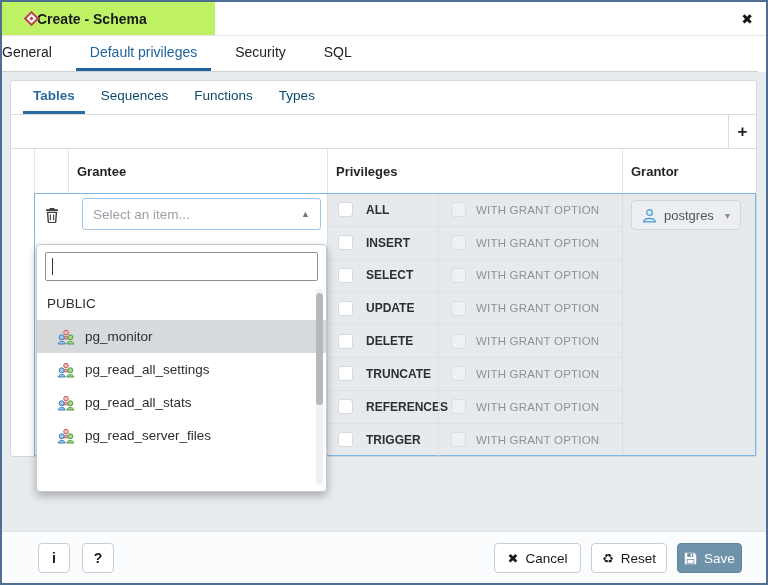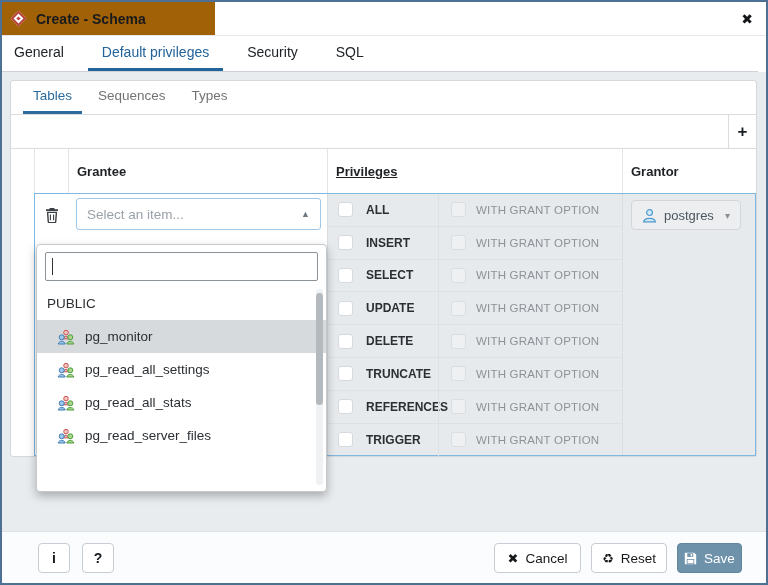--- a/index.html
+++ b/index.html
@@ -6,71 +6,71 @@
   html,body { width:768px; height:585px; background:#fff; }
   body { font-family: "Liberation Sans","DejaVu Sans",sans-serif; color:#1f2328; }
 
   .dialog { position:relative; width:768px; height:585px;
     border:2px solid #4e7093; background:#fff; overflow:hidden; }
 
   
   .titlebar { position:absolute; top:0; left:0; right:0; height:34px;
     background:#fff; border-bottom:1px solid #e6e9ec; }
   .title-chip { position:absolute; left:0; top:0; bottom:0; width:213px;
-    background:#a16207; display:flex; align-items:center; padding-left:11px; gap:12px; }
+    background:#bef264; display:flex; align-items:center; padding-left:24px; gap:0; }
   .diamond { width:11px; height:11px; border:2px solid #b8413f; transform:rotate(45deg);
     position:relative; background:#fff; flex:0 0 auto; }
   .diamond::after { content:""; position:absolute; left:2px; top:2px; width:3px; height:3px; background:#b8413f; }
   .title-text { font-size:14px; font-weight:bold; color:#17191c; }
   .close-x { position:absolute; right:13px; top:7px; font-size:14px; font-weight:bold;
     color:#141618; cursor:pointer; line-height:20px; }
 
   
   .tabbar { position:absolute; top:34px; left:0; right:8px; height:36px;
-    background:#fff; border-bottom:1px solid #ccd2d8; display:flex; padding-left:12px; }
+    background:#fff; border-bottom:1px solid #ccd2d8; display:flex; }
   .tab { padding:0 14px; margin-right:10px; line-height:32px; font-size:14px;
     color:#202428; border-bottom:3px solid transparent; cursor:pointer; }
   .tab:first-child { padding-left:0; }
   .tab.active { color:#23639c; border-bottom-color:#23639c; }
 
   
   .content { position:absolute; top:70px; left:0; right:0; bottom:52px; background:#e9ecef; }
 
   .panel { position:absolute; left:8px; top:8px; width:747px; height:377px;
     background:#fff; border:1px solid #d3d8dc; border-radius:3px; }
 
   .subtabbar { height:34px; border-bottom:1px solid #d9dde0; display:flex; padding-left:12px; }
   .subtab { padding:0 10px; margin-right:6px; line-height:30px; font-size:13.5px;
-    color:#737373; border-bottom:3px solid transparent; cursor:pointer; }
-  .subtab.active { color:#2c6b9d; border-bottom-color:#2c6b9d; }
+    color:#0c4a6e; border-bottom:3px solid transparent; cursor:pointer; }
+  .subtab.active { color:#2c6b9d; border-bottom-color:#2c6b9d;font-weight:bold; }
 
   .addrow { height:34px; border-bottom:1px solid #d9dde0; position:relative; }
   .addcell { position:absolute; right:0; top:0; height:100%; width:28px;
     border-left:1px solid #d9dde0; display:flex; align-items:center; justify-content:center;
     font-size:17px; font-weight:bold; color:#1b1e21; cursor:pointer; }
 
   .gridheader { height:44px; margin-left:23px; display:flex;
     border-left:1px solid #e2e5e8; }
   .hcell { display:flex; align-items:center; padding-left:8px; font-size:13px;
     font-weight:bold; color:#1e2225; border-right:1px solid #e2e5e8; }
   .hcell.handle   { width:34px; padding-left:0; }
   .hcell.grantee  { width:259px; }
-  .hcell.priv     { width:295px;text-decoration:underline; }
+  .hcell.priv     { width:295px; }
   .hcell.grantor  { flex:1; border-right:none; }
 
   .gridbody { height:263px; margin-left:23px; display:flex;
     border:1px solid #7fb8e3; background:#fff; }
   .bcell-handle { width:33px; display:flex; justify-content:center; padding-top:13px; }
   .bcell-grantee { width:259px; background:#fff; position:relative; }
   .bcell-priv { width:295px; background:#e7eaed; border-left:1px solid #d9dde0; }
   .bcell-grantor { flex:1; background:#e7eaed; border-left:1px solid #d9dde0; padding:6px 8px; }
 
   .trash-btn { cursor:pointer; }
 
-  .select-control { margin:4px 6px 0 8px; height:32px; border:1px solid #9fc7e8;
+  .select-control { margin:4px 6px 0 14px; height:32px; border:1px solid #9fc7e8;
     border-radius:3px; background:#fff; display:flex; align-items:center;
     padding:0 10px; cursor:pointer; }
   .select-placeholder { font-size:13.5px; color:#9aa1a8; flex:1; }
   .select-caret { font-size:9px; color:#6f767c; }
 
   .prow { height:32.8px; display:flex; align-items:center;
     border-bottom:1px solid #dee1e4; }
   .prow:last-child { border-bottom:none; }
   .cbox { width:15px; height:15px; border-radius:3px; background:#fff;
     border:1px solid #d6dade; margin-left:10px; flex:0 0 auto; cursor:pointer; }
@@ -138,20 +138,21 @@
     <div class="tab">Security</div>
     <div class="tab">SQL</div>
   </div>
 
   <div class="content">
     <div class="panel">
 
       <div class="subtabbar">
         <div class="subtab active">Tables</div>
         <div class="subtab">Sequences</div>
+        <div class="subtab">Functions</div>
         <div class="subtab">Types</div>
       </div>
 
       <div class="addrow">
         <div class="addcell">+</div>
       </div>
 
       <div class="gridheader">
         <div class="hcell handle"></div>
         <div class="hcell grantee">Grantee</div>

